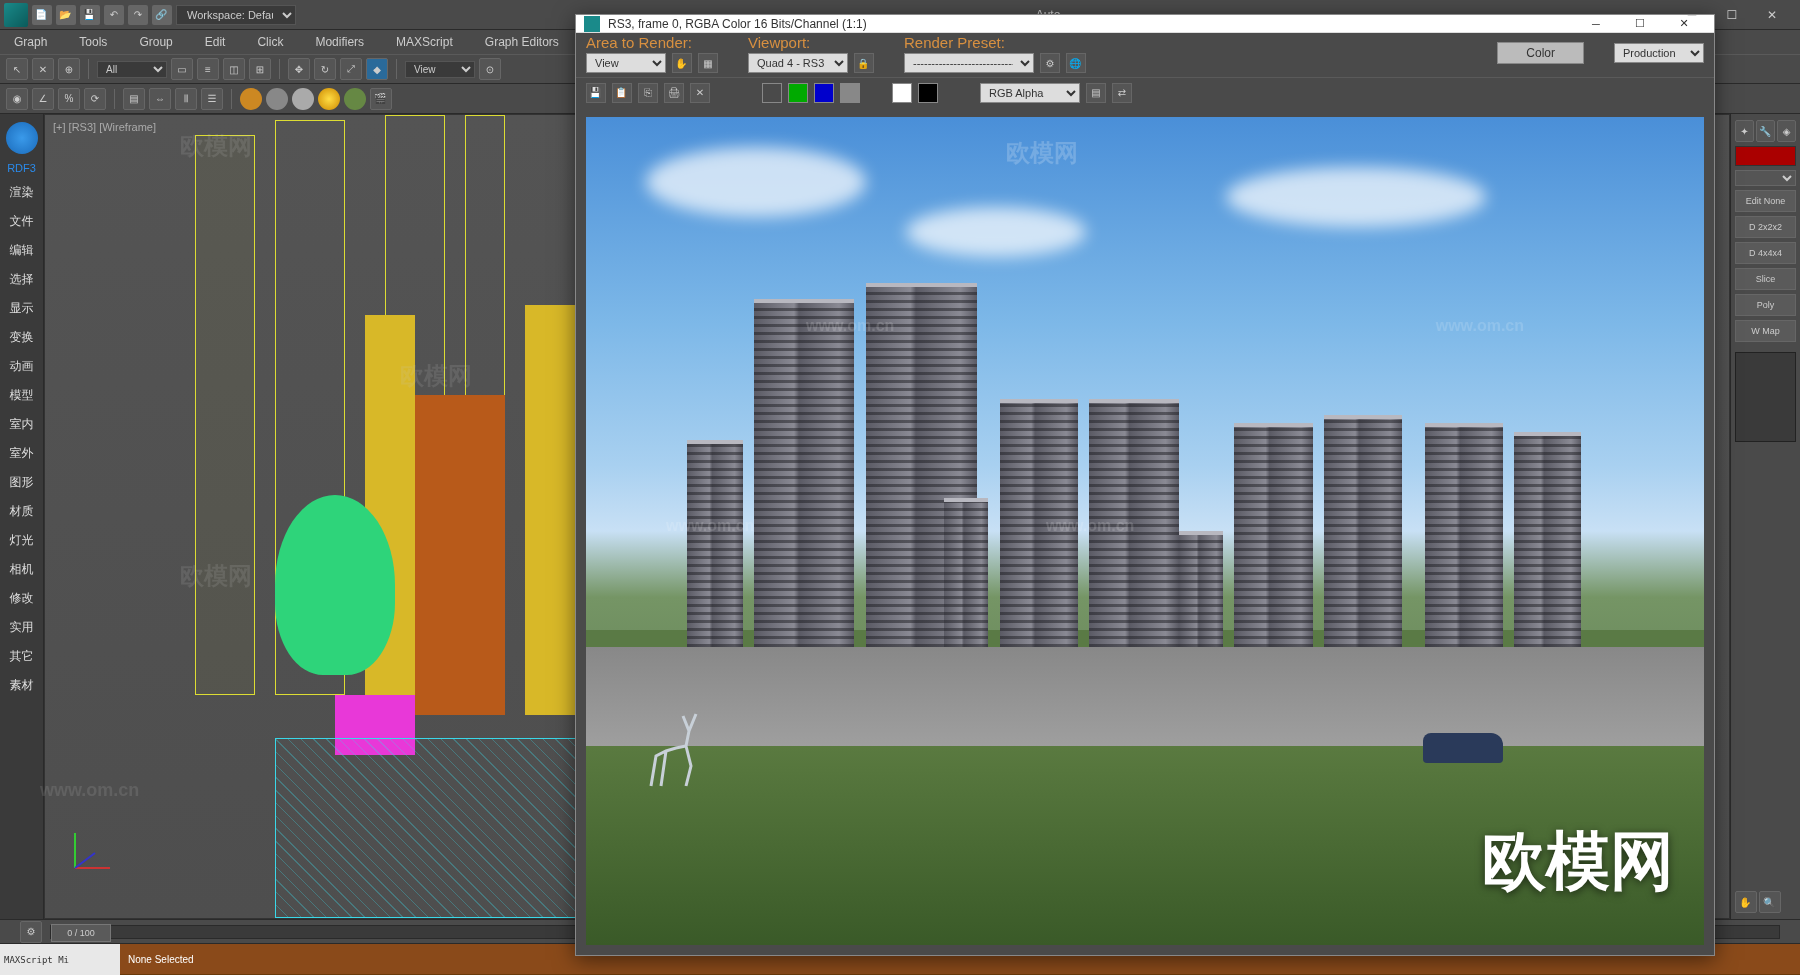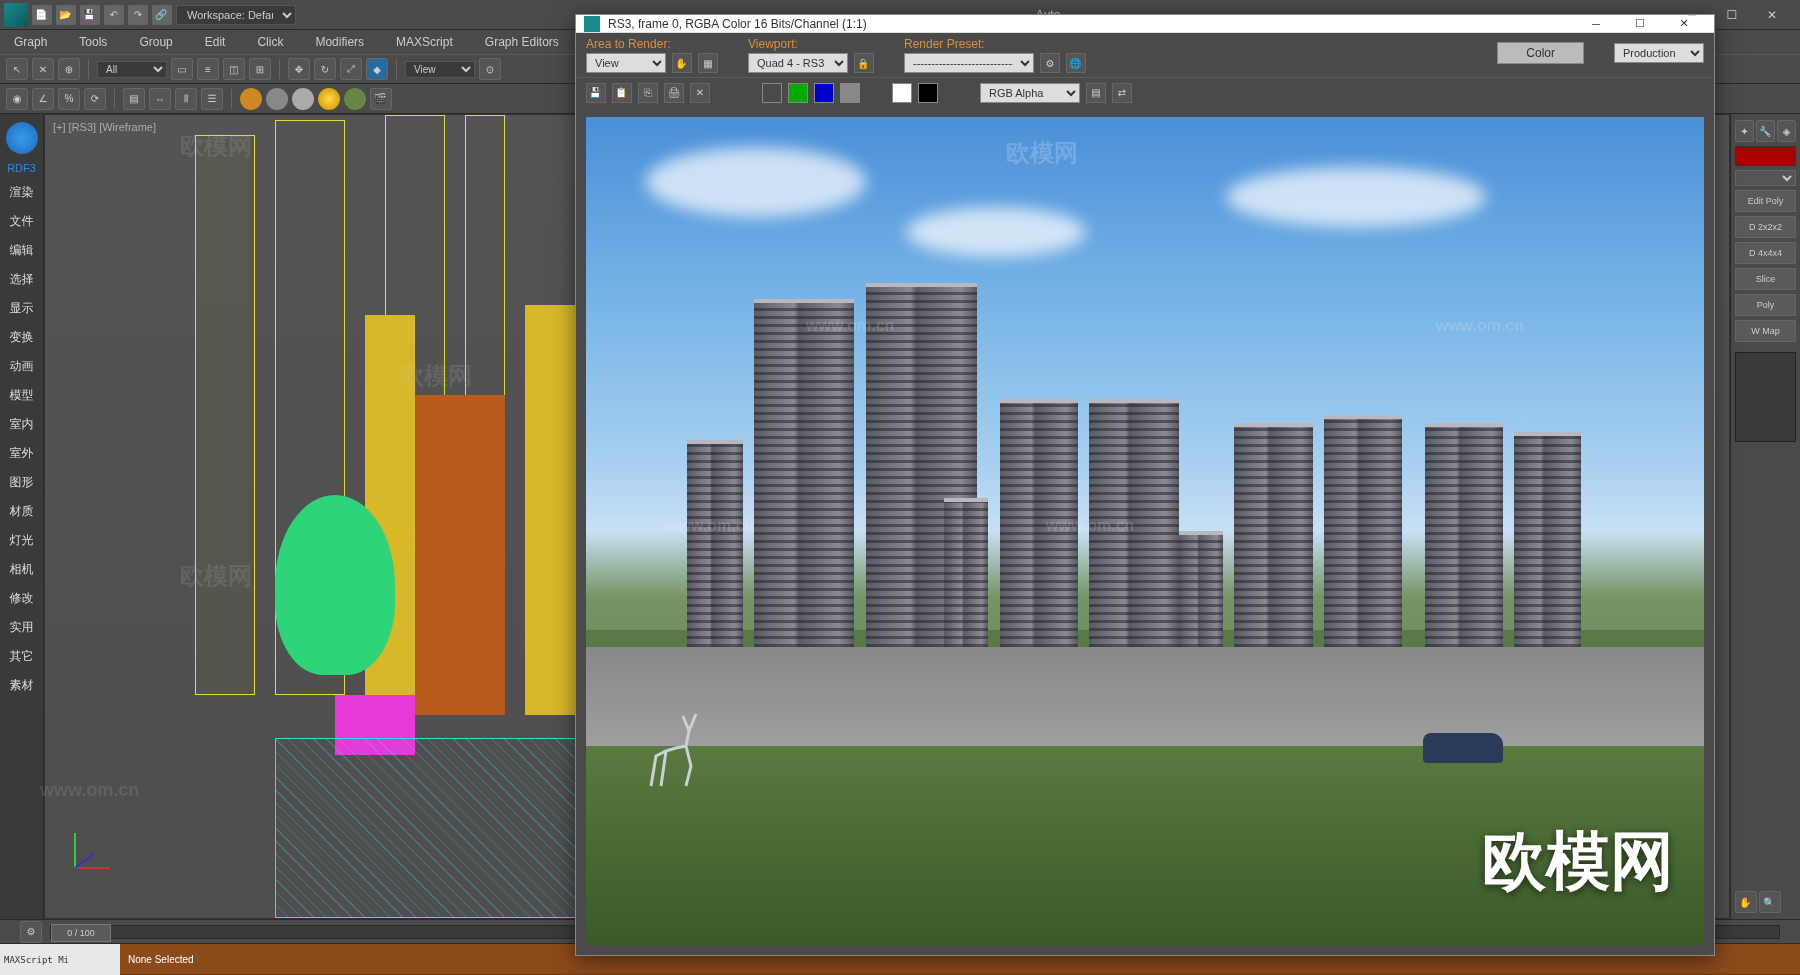--- a/index.html
+++ b/index.html
@@ -70,21 +70,21 @@
 
 
 .render-window { position: absolute; top: 14px; left: 575px; width: 1140px; height: 942px; background: #f0f0f0; border: 1px solid #888; box-shadow: 0 4px 20px rgba(0,0,0,0.5); display: flex; flex-direction: column; }
 .rw-titlebar { height: 18px; background: #fff; display: flex; align-items: center; padding: 0 8px; border-bottom: 1px solid #ddd; }
 .rw-icon { width: 16px; height: 16px; background: #1a8a8a; margin-right: 8px; }
 .rw-title { flex: 1; color: #333; font-size: 12px; }
 .rw-winbtn { width: 44px; height: 28px; display: flex; align-items: center; justify-content: center; color: #333; font-size: 11px; cursor: pointer; }
 
 .rw-toolbar1 { height: 44px; background: #4a4a4a; display: flex; align-items: flex-end; padding: 0 10px 4px; gap: 30px; }
 .rw-tb-group { display: flex; flex-direction: column; gap: 2px; }
-.rw-tb-label { color: #d89040; font-size: 12px; }
+.rw-tb-label { color: #d89040; font-size: 15px; }
 .rw-tb-row { display: flex; align-items: center; gap: 6px; }
 .rw-dd { background: #ddd; color: #333; border: 1px solid #888; padding: 2px 4px; font-size: 11px; }
 .rw-small-icon { width: 20px; height: 20px; background: #555; border: 1px solid #666; cursor: pointer; display:flex; align-items:center; justify-content:center; font-size:10px; color:#ccc;}
 .rw-render-btn { margin-left: auto; background: #bbb; color: #333; border: 1px solid #888; padding: 3px 28px; font-size: 12px; cursor: pointer; align-self: center; }
 
 .rw-toolbar2 { height: 30px; background: #4a4a4a; border-top: 1px solid #5a5a5a; display: flex; align-items: center; padding: 0 10px; gap: 6px; }
 .rw-color-chip { width: 20px; height: 20px; border: 1px solid #888; cursor: pointer; }
 
 .rw-canvas { flex: 1; background: #4a4a4a; padding: 10px; position: relative; overflow: hidden; }
 .rw-image { position: absolute; inset: 10px; background: linear-gradient(180deg, #4a8fd8 0%, #7db8e8 25%, #a8d0f0 42%, #c8e0f5 50%, #759565 58%, #4a6540 100%); }
@@ -226,21 +226,21 @@
   </div>
 
   <div class="cmd-panel">
     <div style="display:flex;gap:2px">
       <div class="tb-icon">✦</div>
       <div class="tb-icon">🔧</div>
       <div class="tb-icon">◈</div>
     </div>
     <div class="cmd-swatch"></div>
     <select style="width:100%;background:#555;color:#ccc;border:1px solid #666;font-size:9px"><option></option></select>
-    <div class="cmd-btn">Edit Poly</div>
+    <div class="cmd-btn">Edit None</div>
     <div class="cmd-btn">D 2x2x2</div>
     <div class="cmd-btn">D 4x4x4</div>
     <div class="cmd-btn">Slice</div>
     <div class="cmd-btn">Poly</div>
     <div class="cmd-btn">W Map</div>
     <div class="cmd-preview"></div>
     <div style="flex:1"></div>
     <div style="display:flex;gap:2px">
       <div class="tb-icon">✋</div>
       <div class="tb-icon">🔍</div>

